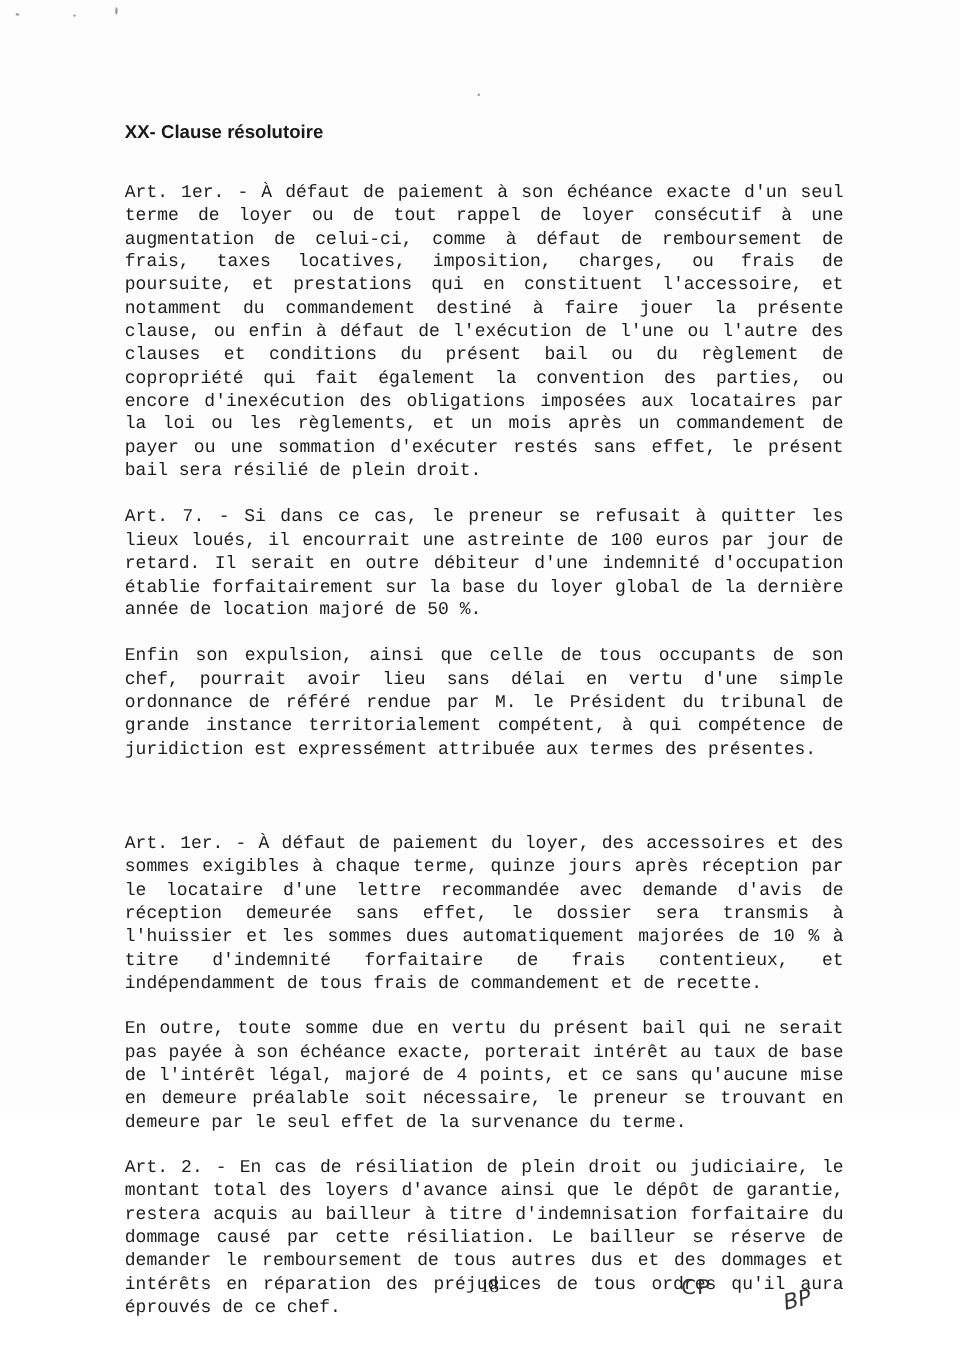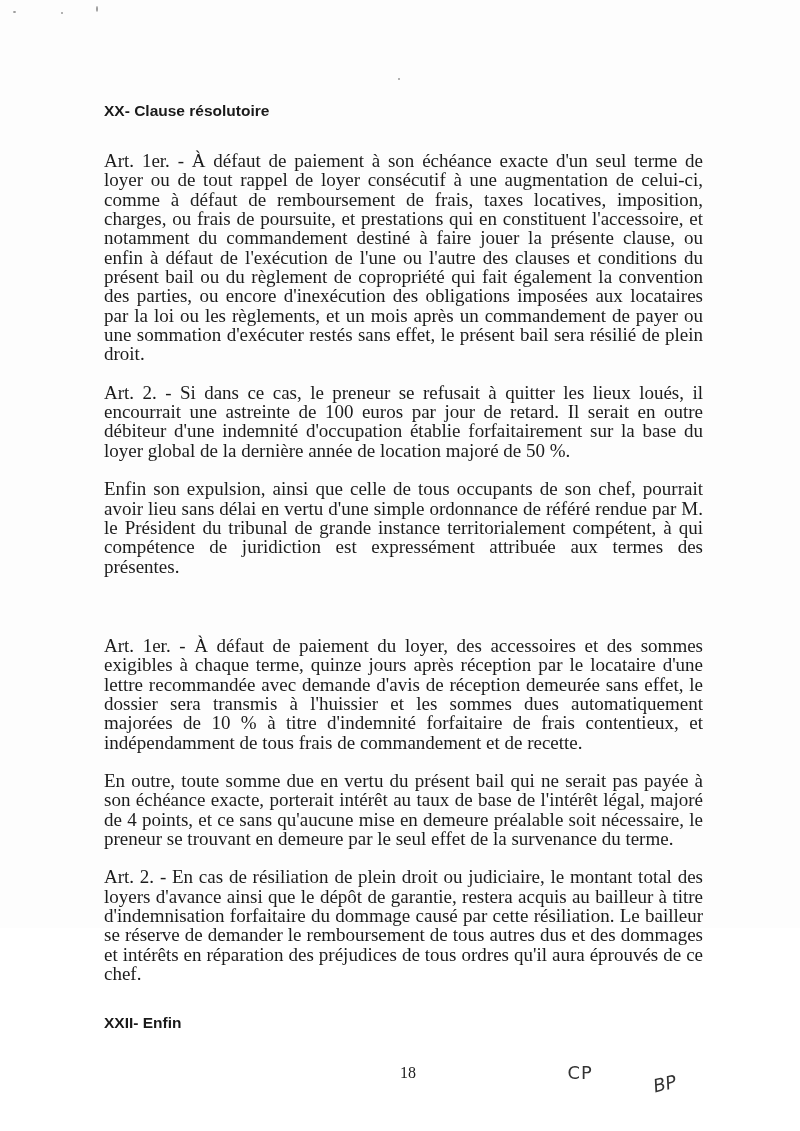--- a/index.html
+++ b/index.html
@@ -1,20 +1,20 @@
 <!DOCTYPE html>
 <html><head>
   <meta charset="utf-8">
   <style>
     html, body { margin: 0; padding: 0; background: #ffffff; }
     body { width: 800px; height: 1131px; position: relative; overflow: hidden; }
     .page { position: absolute; left: 0; top: 0; width: 800px; height: 928px; background: #fdfdfd; }
     .content { position: absolute; left: 104px; top: 101px; width: 599px; }
     h2.section { font-family: "Liberation Sans", sans-serif; font-weight: bold; font-size: 15.5px; color: #1a1a1a; margin: 0; line-height: 20px; }
-    p.para { font-family: Liberation Serif, serif; font-size: 19px; line-height: 19.35px; color: #1c1c1c; margin: 0; text-align: justify; }
+    p.para { font-family: Liberation Mono, monospace; font-size: 15px; line-height: 19.35px; color: #1c1c1c; margin: 0; text-align: justify; }
     .gap-head { height: 30px; }
     .gap-para { height: 19px; }
     .gap-section { height: 30px; }
     .page-num { position: absolute; left: 400px; top: 1064px; font-family: "Liberation Serif", serif; font-size: 16px; color: #1c1c1c; }
     .initials { position: absolute; font-family: "DejaVu Sans", sans-serif; color: #333; }
     .init-cp { left: 568px; top: 1063px; font-size: 17px; font-weight: normal; letter-spacing: 1px; transform: scaleX(1.05); }
     .init-bp { left: 653px; top: 1073px; font-size: 18px; font-style: italic; transform: rotate(-14deg); }
     .speck { position: absolute; background: #999; border-radius: 50%; }
   </style>
 </head>
@@ -26,21 +26,21 @@
   <span class="speck" style="left:96px;top:6px;width:2px;height:6px;"></span>
   <span class="speck" style="left:398px;top:78px;width:2px;height:2px;"></span>
 
   <div class="content">
 
     <section>
       <h2 class="section">XX- Clause résolutoire</h2>
       <div class="gap-head"></div>
       <p class="para">Art. 1er. - À défaut de paiement à son échéance exacte d'un seul terme de loyer ou de tout rappel de loyer consécutif à une augmentation de celui-ci, comme à défaut de remboursement de frais, taxes locatives, imposition, charges, ou frais de poursuite, et prestations qui en constituent l'accessoire, et notamment du commandement destiné à faire jouer la présente clause, ou enfin à défaut de l'exécution de l'une ou l'autre des clauses et conditions du présent bail ou du règlement de copropriété qui fait également la convention des parties, ou encore d'inexécution des obligations imposées aux locataires par la loi ou les règlements, et un mois après un commandement de payer ou une sommation d'exécuter restés sans effet, le présent bail sera résilié de plein droit.</p>
       <div class="gap-para"></div>
-      <p class="para">Art. 2. - Si dans ce cas, le preneur se refusait à quitter les lieux loués, il encourrait une astreinte de 100 euros par jour de retard. Il serait en outre débiteur d'une indemnité d'occupation établie forfaitairement sur la base du loyer global de la dernière année de location majoré de 50 %.</p>
+      <p class="para">Art. 7. - Si dans ce cas, le preneur se refusait à quitter les lieux loués, il encourrait une astreinte de 100 euros par jour de retard. Il serait en outre débiteur d'une indemnité d'occupation établie forfaitairement sur la base du loyer global de la dernière année de location majoré de 50 %.</p>
       <div class="gap-para"></div>
       <p class="para">Enfin son expulsion, ainsi que celle de tous occupants de son chef, pourrait avoir lieu sans délai en vertu d'une simple ordonnance de référé rendue par M. le Président du tribunal de grande instance territorialement compétent, à qui compétence de juridiction est expressément attribuée aux termes des présentes.</p>
     </section>
 
     <div class="gap-section"></div>
 
     <section>
       <div class="gap-head"></div>
       <p class="para">Art. 1er. - À défaut de paiement du loyer, des accessoires et des sommes exigibles à chaque terme, quinze jours après réception par le locataire d'une lettre recommandée avec demande d'avis de réception demeurée sans effet, le dossier sera transmis à l'huissier et les sommes dues automatiquement majorées de 10 % à titre d'indemnité forfaitaire de frais contentieux, et indépendamment de tous frais de commandement et de recette.</p>
       <div class="gap-para"></div>

